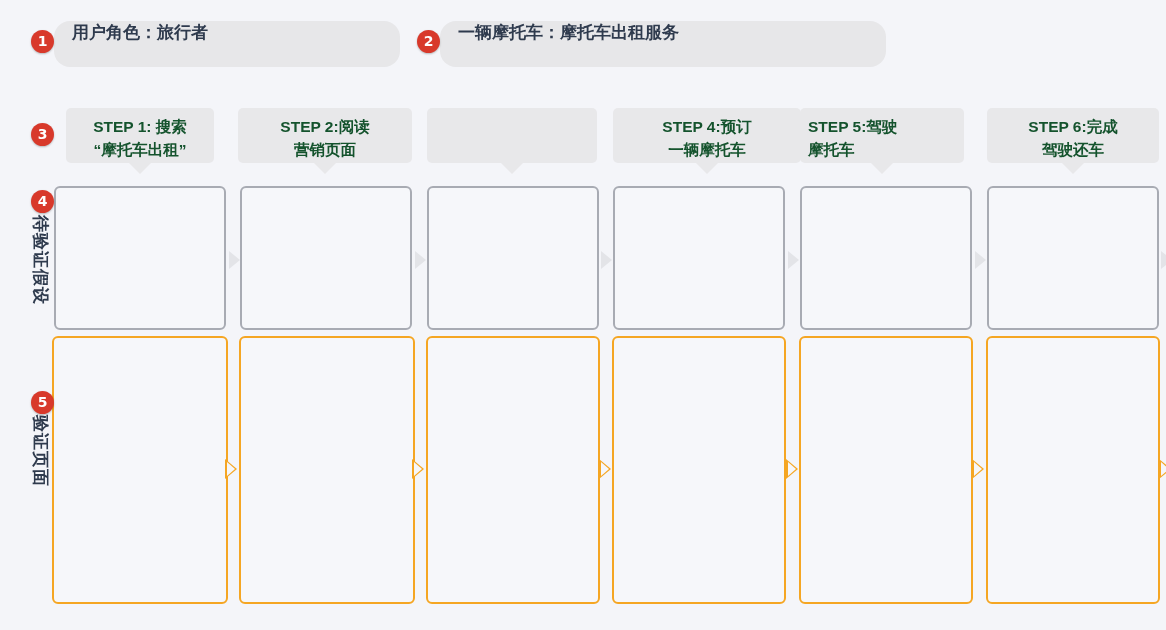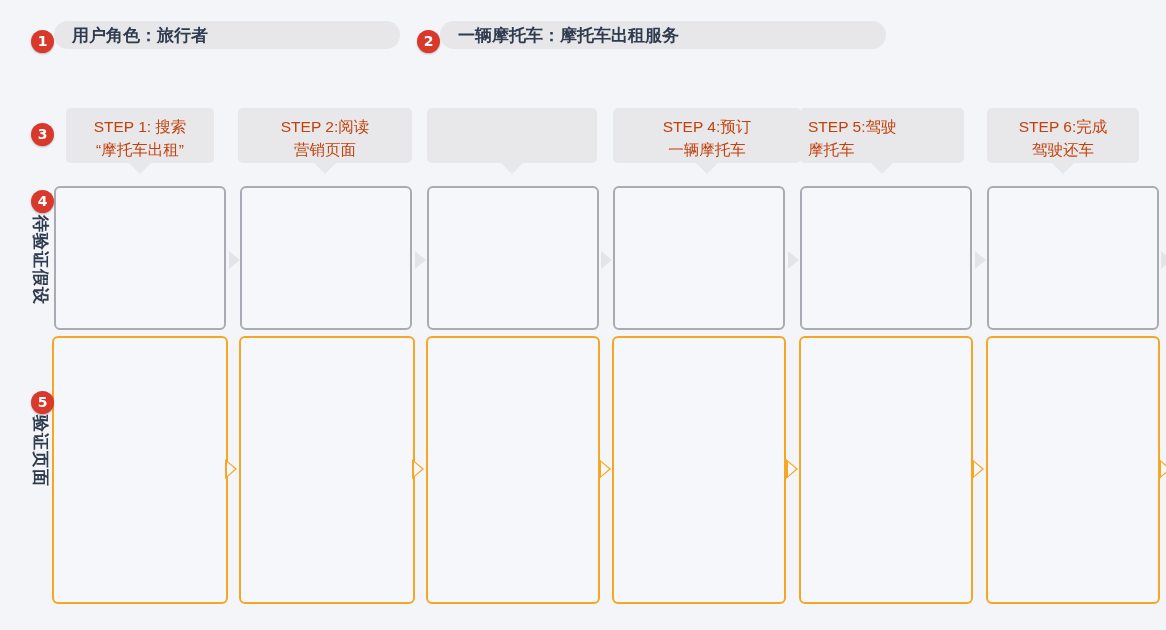--- a/index.html
+++ b/index.html
@@ -35,23 +35,23 @@
   .badge-2 { left: 417px; top: 30px;  }
   .badge-3 { left: 31px;  top: 123px; }
   .badge-4 { left: 31px;  top: 190px; }
   .badge-5 { left: 31px;  top: 391px; }
 
   
   .header-pill {
     position: absolute;
     background: #e7e7e9;
     border-radius: 16px;
-    height: 28px;
+    height: 46px;
     display: flex;
-    align-items: center;
+    align-items: flex-start;
     box-sizing: border-box;
   }
   .header-pill .pill-text {
     font-size: 17px;
     font-weight: bold;
     color: #2e3a4d;
     white-space: nowrap;
   }
   .pill-role  { left: 54px;  top: 21px; width: 346px; padding-left: 18px; }
   .pill-board { left: 440px; top: 21px; width: 446px; padding-left: 18px; }
@@ -64,22 +64,22 @@
     background: #e8e8ea;
     border-radius: 5px;
     box-sizing: border-box;
     padding: 6px 8px 0 8px;
     display: flex;
     align-items: center;
     justify-content: center;
   }
   .step-header .step-text {
     font-size: 15.5px;
-    font-weight: normal;
-    color: #c2410c;
+    font-weight: bold;
+    color: #14532d;
     line-height: 1.45;
     text-align: center;
     white-space: pre-line;
   }
   .step-header.align-left {
     justify-content: flex-start;
   }
   .step-header.align-left .step-text {
     text-align: left;
   }
@@ -186,21 +186,21 @@
 <div class="step-header" id="sh3" style="left:613px;width:188px;justify-content:center;">
   <span class="step-text">STEP 4:预订
 一辆摩托车</span>
   <span class="step-tail"></span>
 </div>
 <div class="step-header align-left" id="sh4" style="left:800px;width:164px;">
   <span class="step-text">STEP 5:驾驶
 摩托车</span>
   <span class="step-tail"></span>
 </div>
-<div class="step-header" id="sh5" style="left:987px;width:152px;">
+<div class="step-header" id="sh5" style="left:987px;width:172px;">
   <span class="step-text">STEP 6:完成
 驾驶还车</span>
   <span class="step-tail"></span>
 </div>
 
 <div class="badge badge-4">4</div>
 <div class="row-label row-label-4">待验证假设</div>
 
 <div class="cell cell-hypothesis" style="left:54px;width:172px;"></div>
 <div class="cell cell-hypothesis" style="left:240px;width:172px;"></div>

